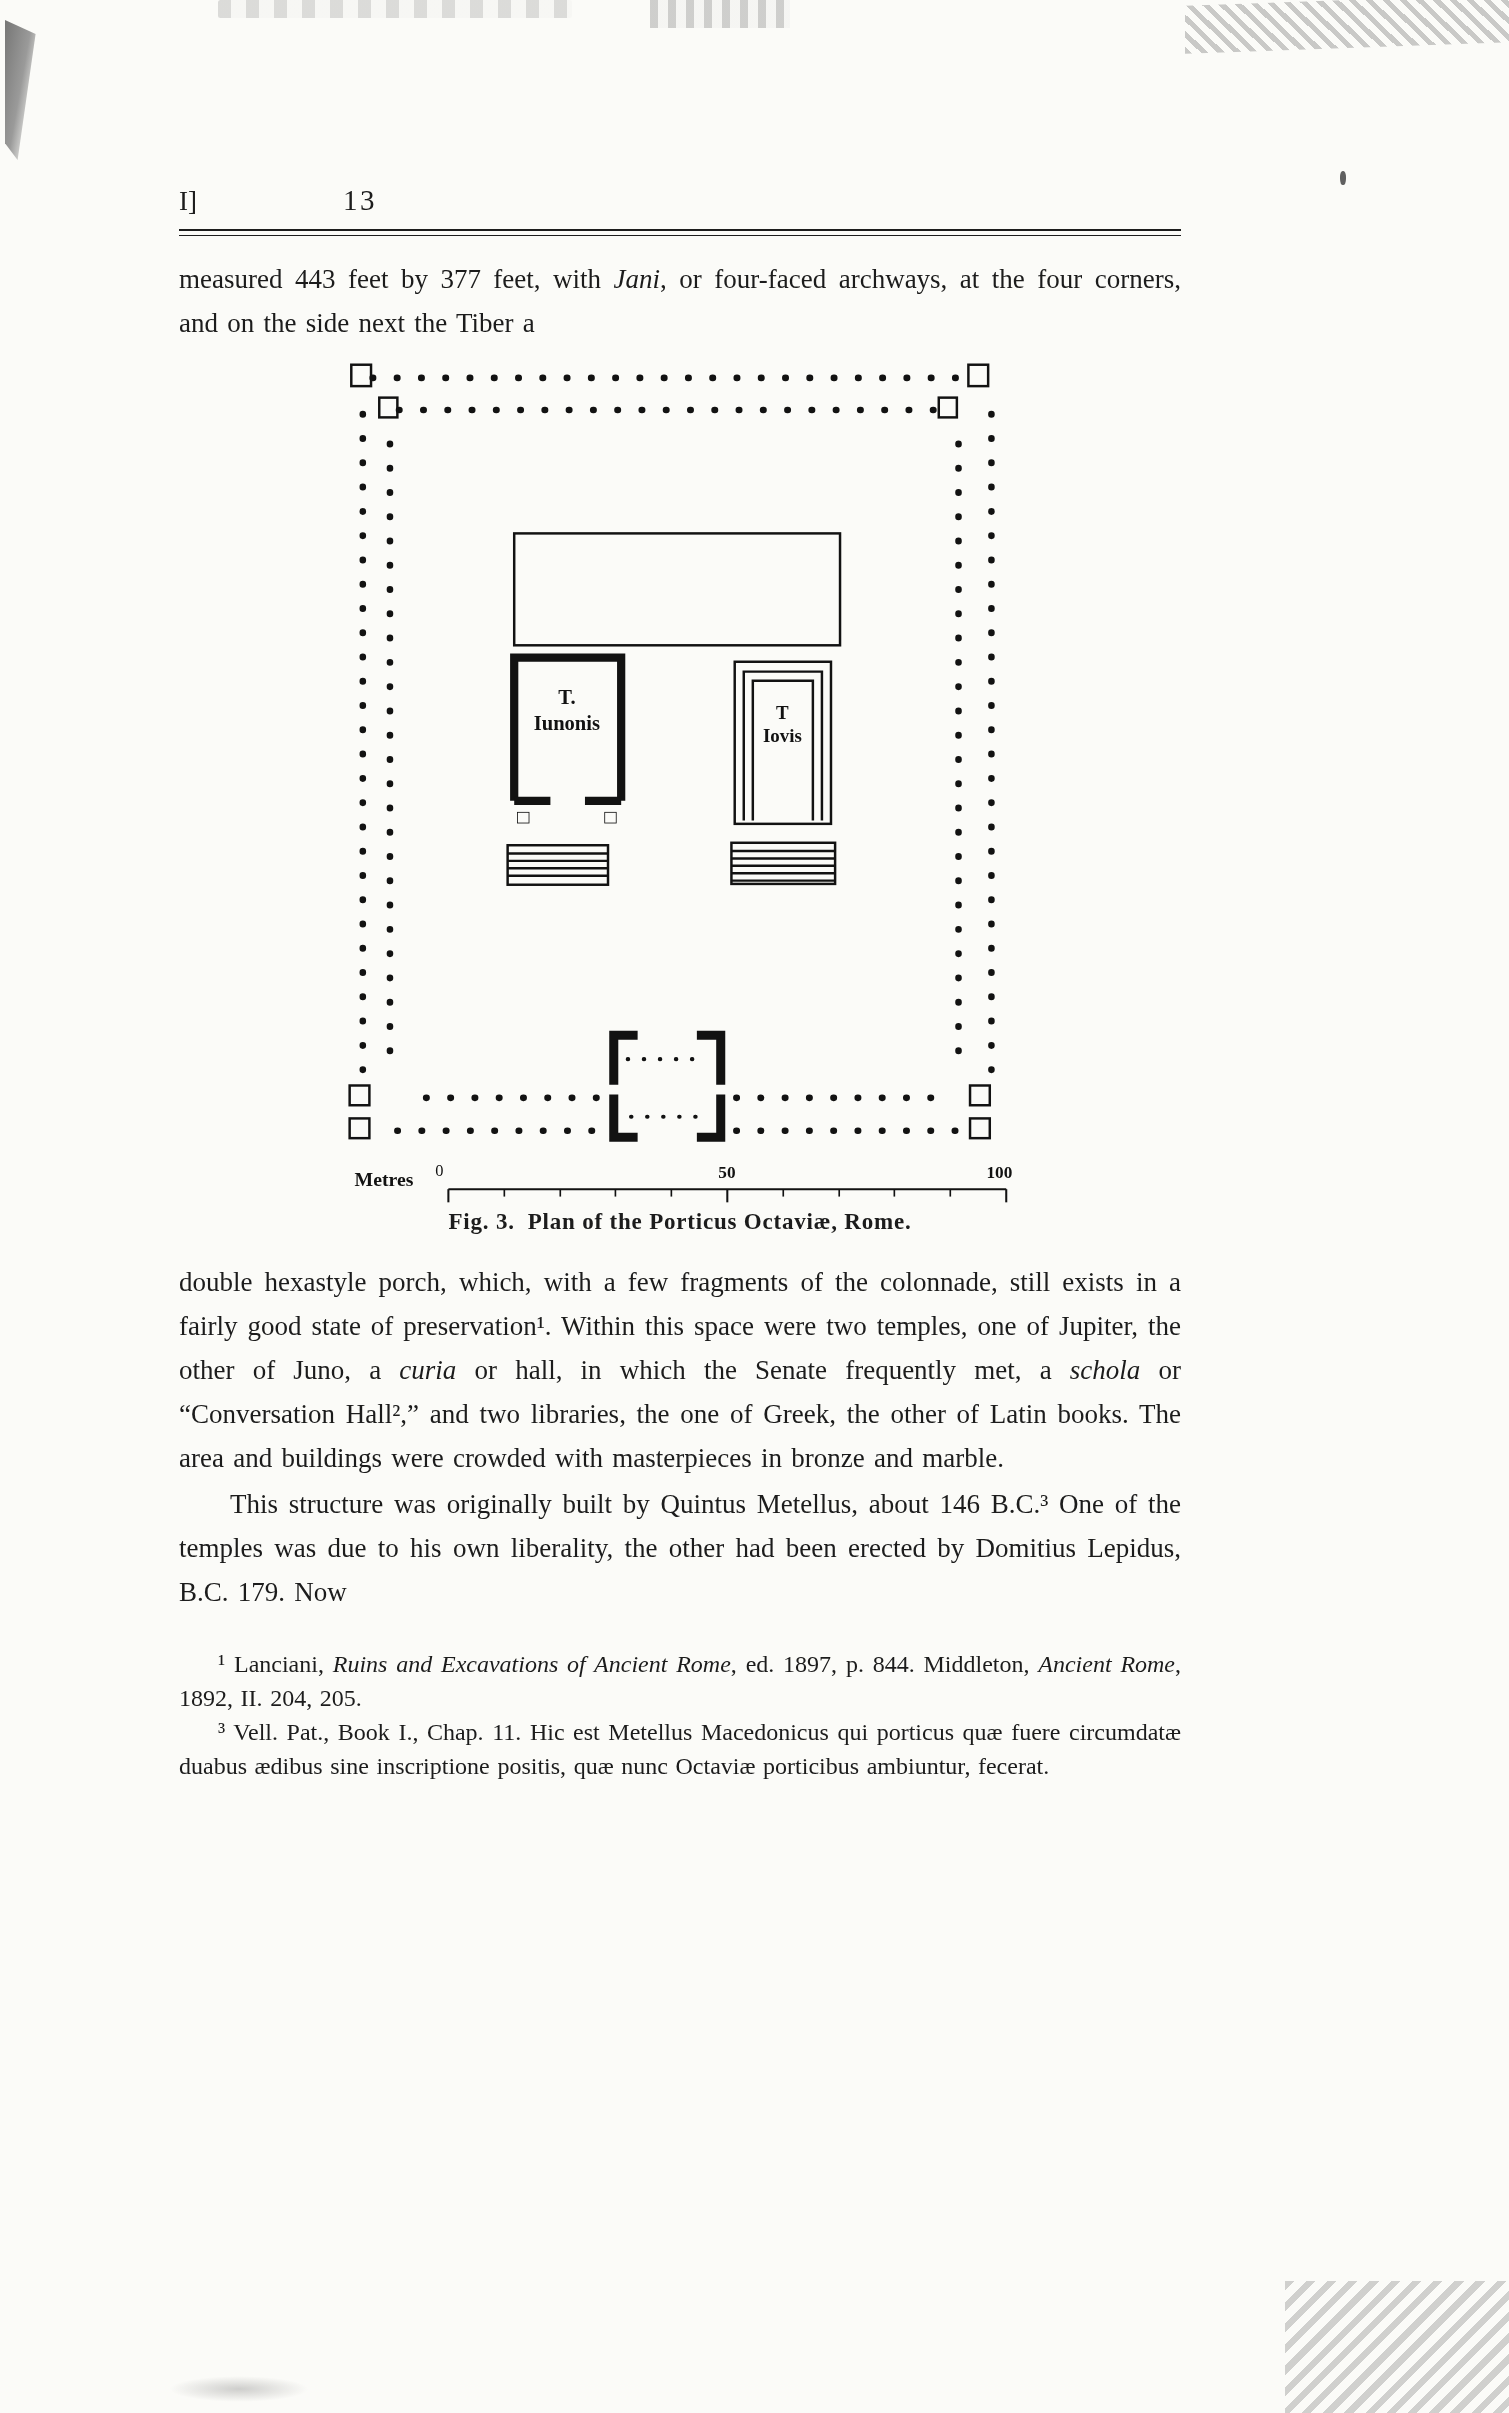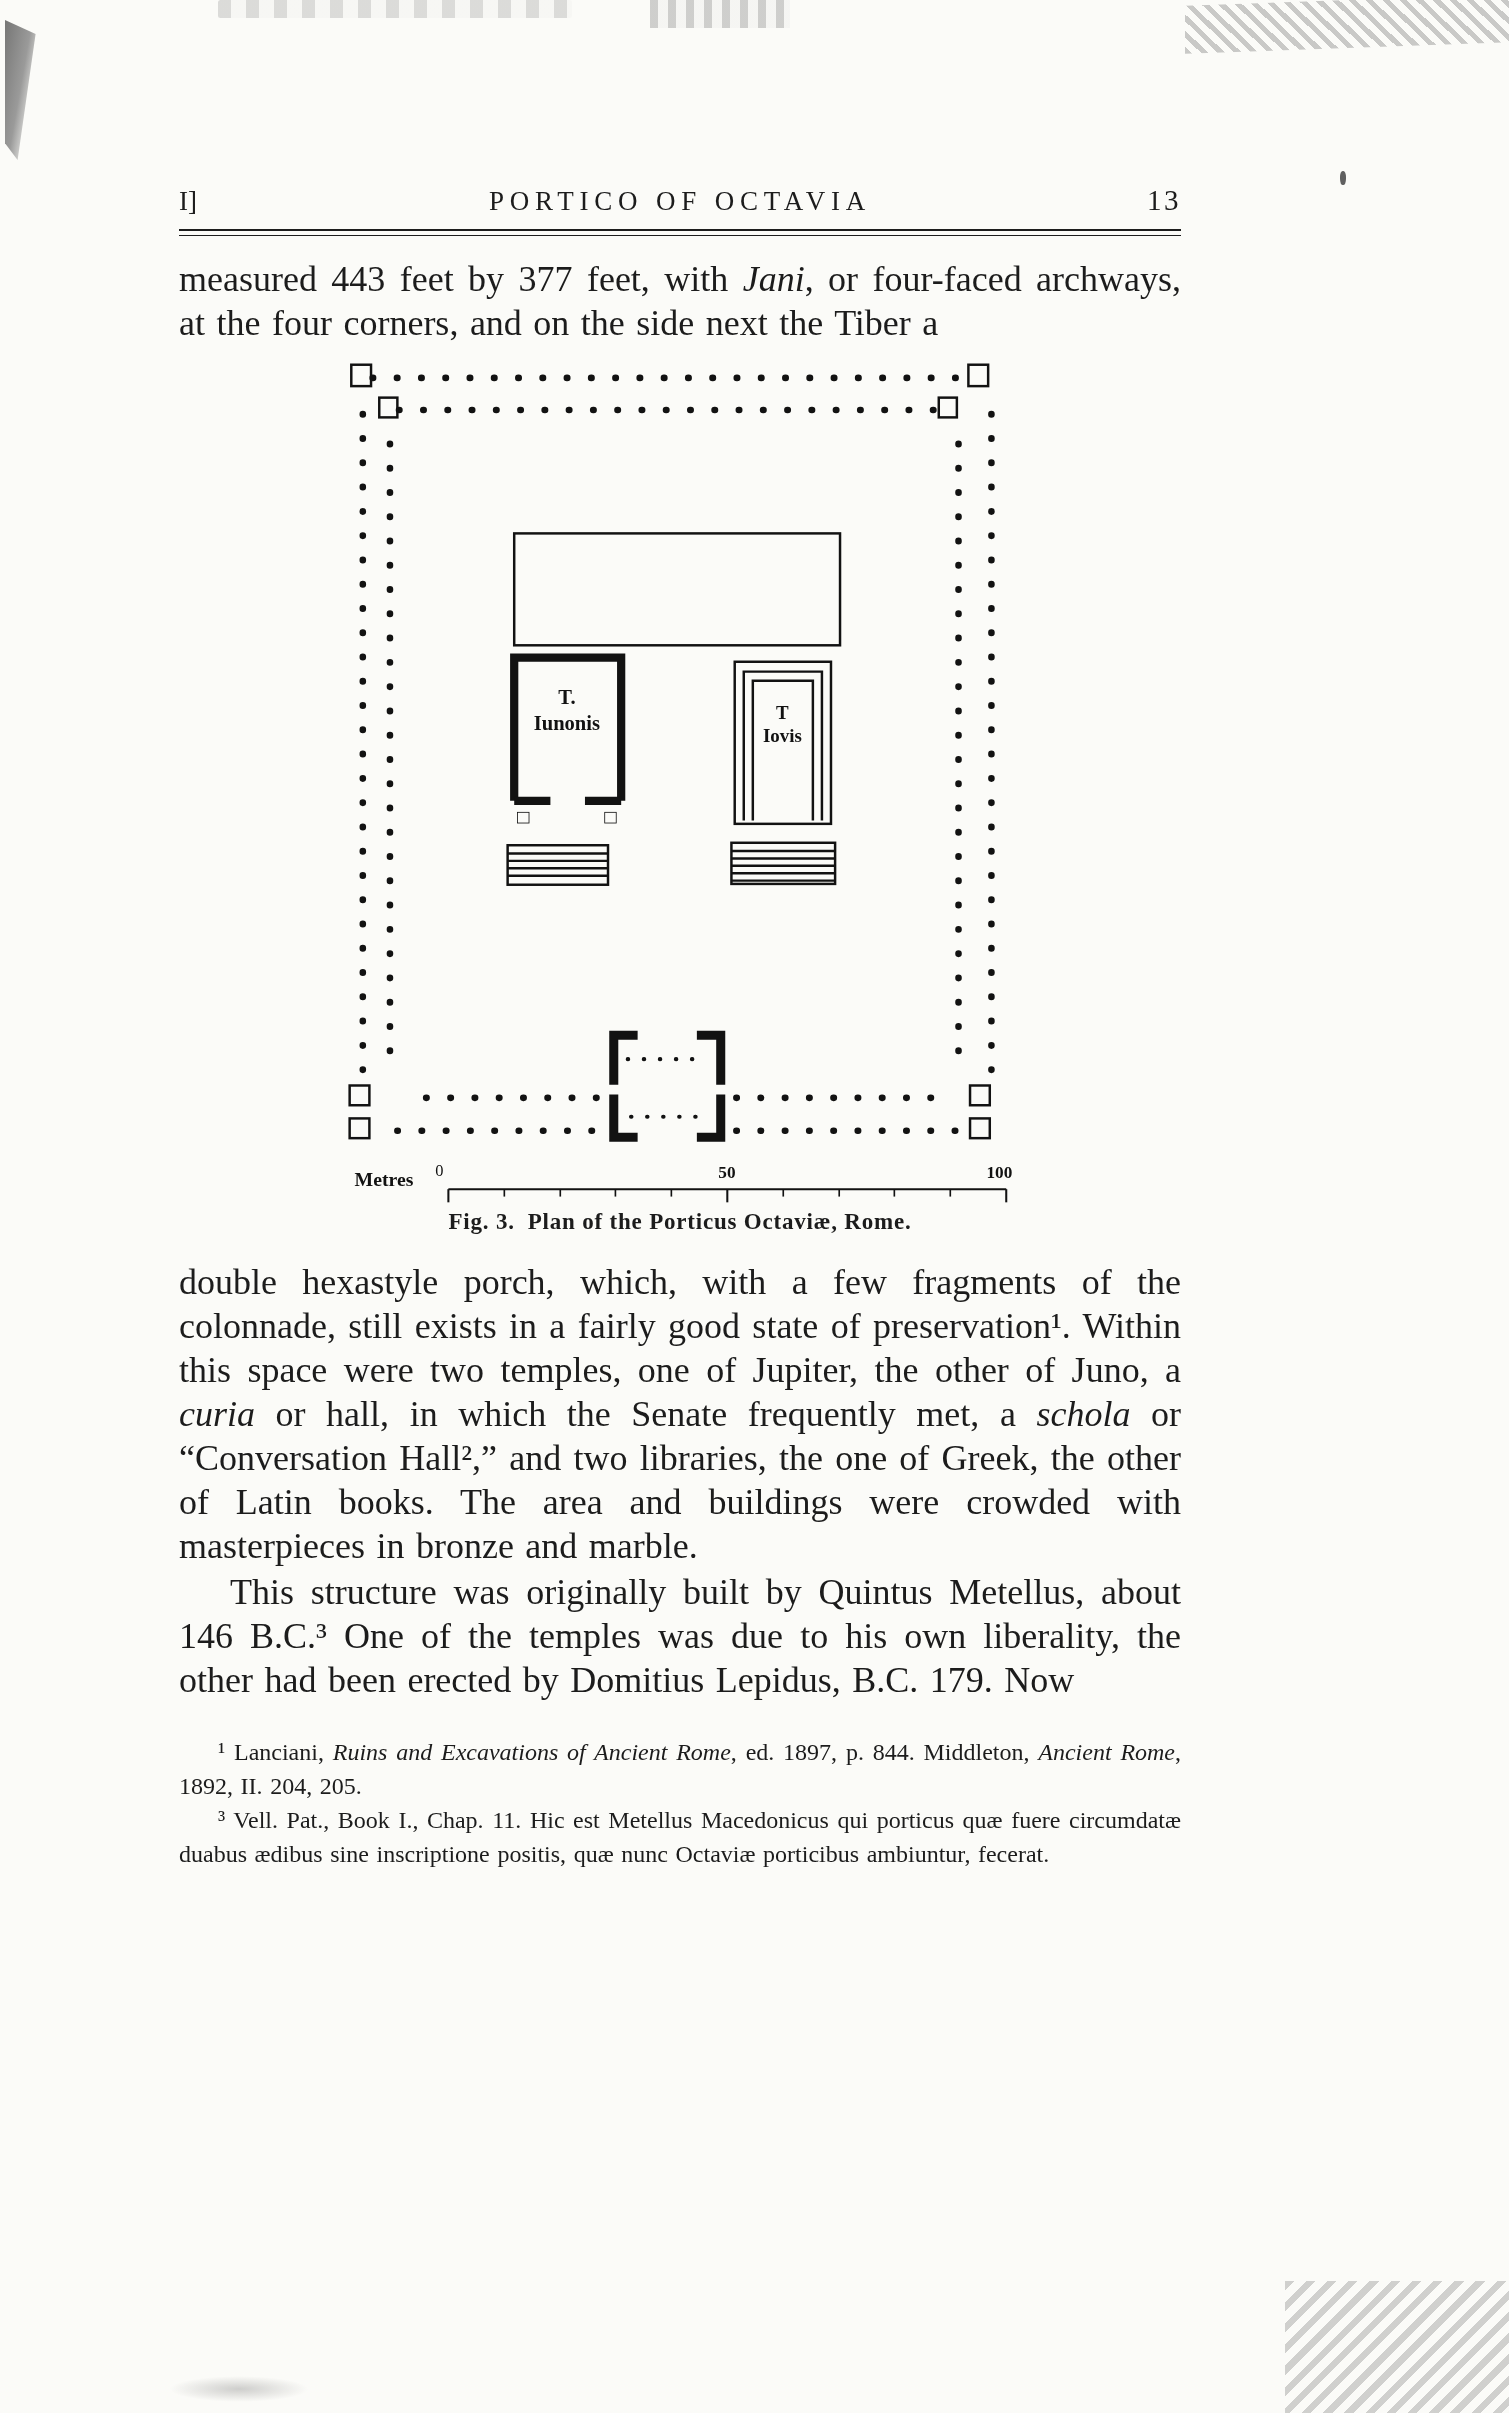--- a/index.html
+++ b/index.html
@@ -8,21 +8,21 @@
   .content{position:absolute;left:179px;top:184px;width:1002px;}
 
   
   .running-header{display:flex;align-items:baseline;}
   .running-header .left{flex:0 0 99px;font-size:27px;}
   .running-header .center{flex:1;text-align:center;font-size:27px;letter-spacing:5.8px;}
   .running-header .right{flex:0 0 99px;text-align:right;font-size:29px;letter-spacing:2.5px;font-family:Liberation Serif, serif;}
   .header-rule{margin-top:11.5px;height:4.1px;border-top:2.5px solid #1d1d1d;border-bottom:1.6px solid #1d1d1d;}
 
   
-  .body-text p{margin:0;font-size:36px;line-height:44px;text-align:justify;word-spacing:2.5px;}
+  .body-text p{margin:0;font-size:27px;line-height:44px;text-align:justify;word-spacing:2.5px;}
   .p1{margin-top:21.4px !important;}
   .p2{margin-top:25px !important;}
   .p3{margin-top:1.6px !important;text-indent:51px;}
   .it{font-style:italic;}
 
   
   .figure-block{margin-top:18px;text-align:center;}
   .figure-block svg{display:block;margin:0 auto;}
   .caption1{font-size:23px;font-weight:bold;letter-spacing:0.8px;}
   .caption1 .gap{display:inline-block;width:13px;}
@@ -63,21 +63,20 @@
   <div class="artifact art-top-strip2"></div>
   <div class="artifact art-top-right"></div>
   <div class="artifact art-right-speck"></div>
   <div class="artifact art-bottom-right"></div>
   <div class="artifact art-bottom-left"></div>
 
   <div class="content">
 
     <div class="running-header">
       <span class="left">I]</span>
-      <span class="center">PORTICO OF OCTAVIA</span>
       <span class="right">13</span>
     </div>
     <div class="header-rule"></div>
 
     <div class="body-text">
       <p class="p1"><span>measured 443 feet by 377 feet, with </span><span class="it">Jani</span><span>, or four-faced archways, at the four corners, and on the side next the Tiber a</span></p>
     </div>
 
     <div class="figure-block">
       <svg class="plan-svg" width="664" height="846" viewBox="0 0 807 1028">

